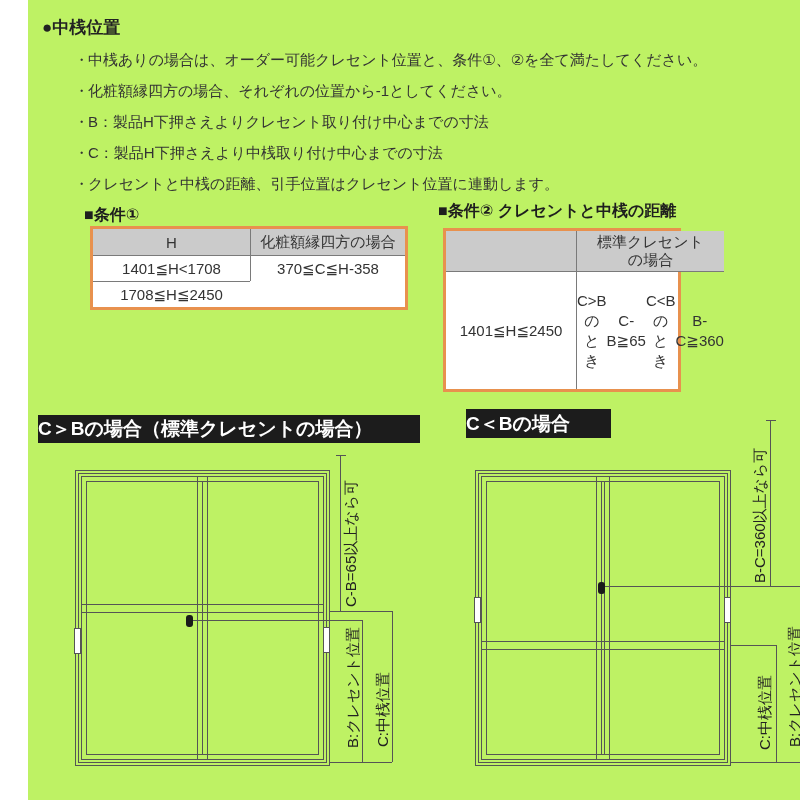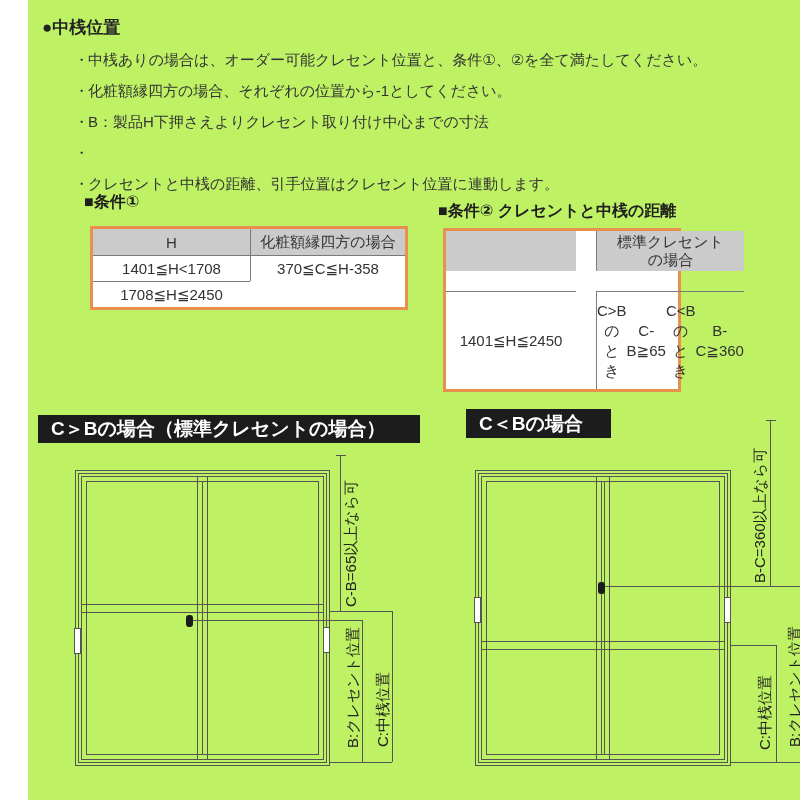--- a/index.html
+++ b/index.html
@@ -13,21 +13,21 @@
   .sec-title{font-size:16px;font-weight:bold;color:#1e1e1e;}
   
   .otable{border:3px solid #E8914E;background:#fff;display:grid;}
   .cell{border-top:1px solid #7a7a7a;border-left:1px solid #7a7a7a;display:flex;
         align-items:center;justify-content:center;font-size:15px;color:#333;text-align:center;}
   .cell.first-col{border-left:none;}
   .cell.first-row{border-top:none;}
   .cell.hdr{background:#CBCBCB;}
   
   .black-bar{background:#1c1c1c;color:#fff;font-weight:bold;font-size:19px;
-             display:flex;align-items:center;padding-left:13px;box-sizing:border-box;}
+             display:flex;align-items:center;box-sizing:border-box;}
   
   .ln{position:absolute;background:#555;}
   .box{position:absolute;border:1px solid #555;box-sizing:border-box;}
   .crescent{position:absolute;background:#1a1a1a;border-radius:3px;}
   .vtext{position:absolute;white-space:nowrap;font-size:15px;color:#222;line-height:16px;
          transform:rotate(-90deg);transform-origin:0 0;}
 </style>
 </head>
 <body>
 
@@ -43,40 +43,41 @@
     <div class="bullet-row">
       <span class="bullet-dot">・</span>
       <span>化粧額縁四方の場合、それぞれの位置から-1としてください。</span>
     </div>
     <div class="bullet-row">
       <span class="bullet-dot">・</span>
       <span>B：製品H下押さえよりクレセント取り付け中心までの寸法</span>
     </div>
     <div class="bullet-row">
       <span class="bullet-dot">・</span>
+      <span>C：製品H下押さえより中桟取り付け中心までの寸法</span>
     </div>
     <div class="bullet-row">
       <span class="bullet-dot">・</span>
       <span>クレセントと中桟の距離、引手位置はクレセント位置に連動します。</span>
     </div>
   </div>
 
-  <div class="abs sec-title" style="left:56px;top:192px;">■条件①</div>
+  <div class="abs sec-title" style="left:56px;top:205px;">■条件①</div>
 
   <div class="abs otable" style="left:62px;top:226px;width:312px;height:78px;grid-template-columns:157px 1fr;grid-template-rows:26px 1fr 1fr;">
     <div class="cell hdr first-col first-row">H</div>
     <div class="cell hdr first-row">化粧額縁四方の場合</div>
     <div class="cell first-col">1401≦H&lt;1708</div>
     <div class="cell">370≦C≦H-358</div>
     <div class="cell first-col">1708≦H≦2450</div>
   </div>
 
   <div class="abs sec-title" style="left:410px;top:201px;">■条件② クレセントと中桟の距離</div>
 
-  <div class="abs otable" style="left:415px;top:228px;width:232px;height:158px;grid-template-columns:130px 1fr;grid-template-rows:40px 1fr;gap:20px;">
+  <div class="abs otable" style="left:415px;top:228px;width:232px;height:158px;grid-template-columns:130px 1fr;grid-template-rows:40px 1fr;">
     <div class="cell hdr first-col first-row"></div>
     <div class="cell hdr first-row" style="flex-direction:column;line-height:18px;">
       <span>標準クレセント</span>
       <span>の場合</span>
     </div>
     <div class="cell first-col">1401≦H≦2450</div>
     <div class="cell" style="flex-direction:row;line-height:20px;">
       <span>C&gt;B のとき</span>
       <span>C-B≧65</span>
       <span style="height:24px;"></span>

